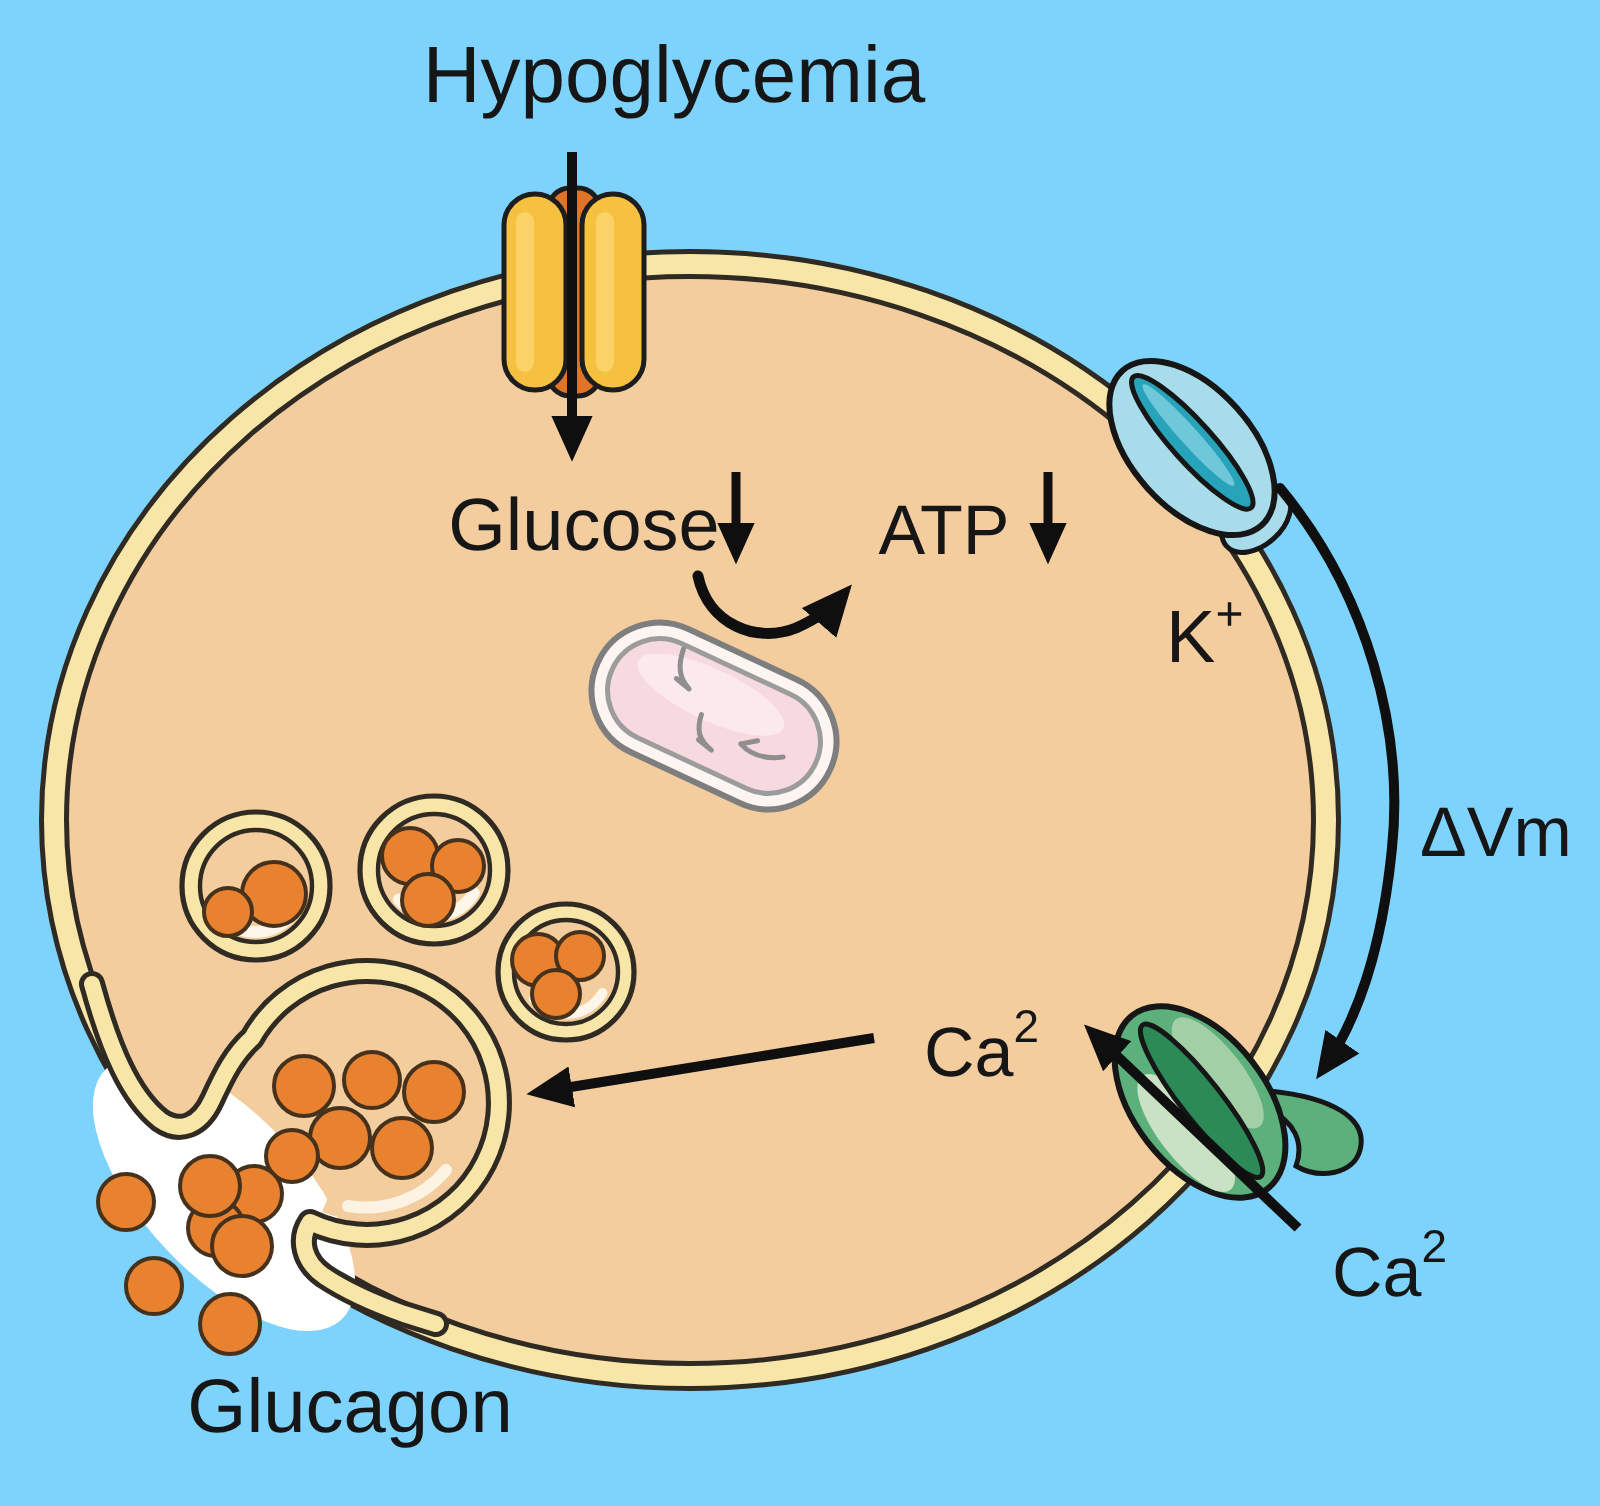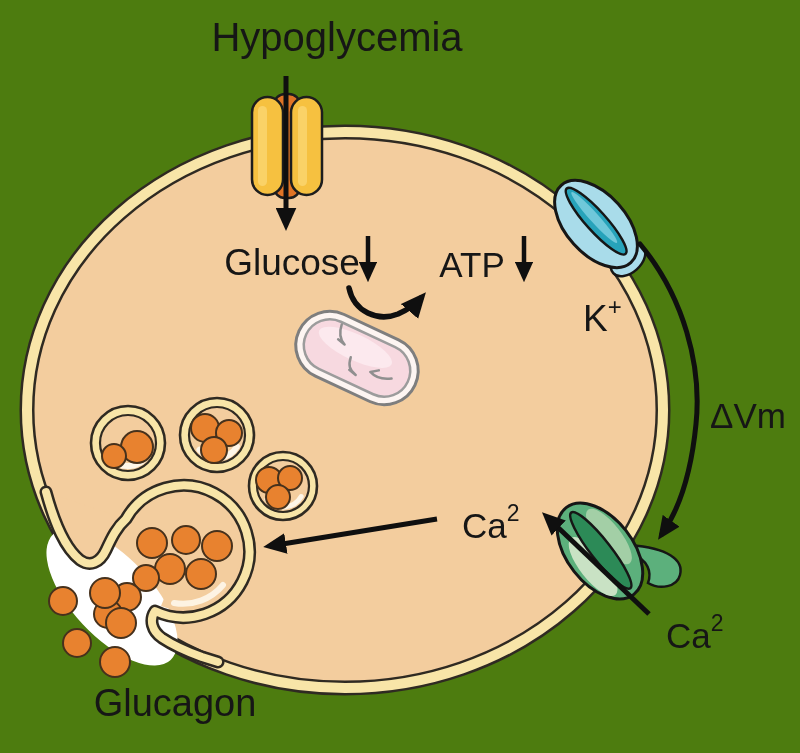--- a/index.html
+++ b/index.html
@@ -1,19 +1,19 @@
 <!DOCTYPE html>
 <html><head>
 <meta charset="utf-8">
 <style>
   html,body{margin:0;padding:0;background:#ffffff;}
   .stage{
     position:relative;
     width:800px;height:753px;
-    background:#4d7c0f;
+    background:#7dd3fc;
     font-family:"Liberation Sans", sans-serif;
     overflow:hidden;
   }
   svg{display:block;}
   text{fill:#161616;}
 </style>
 </head>
 <body>
 
 <div class="stage">

